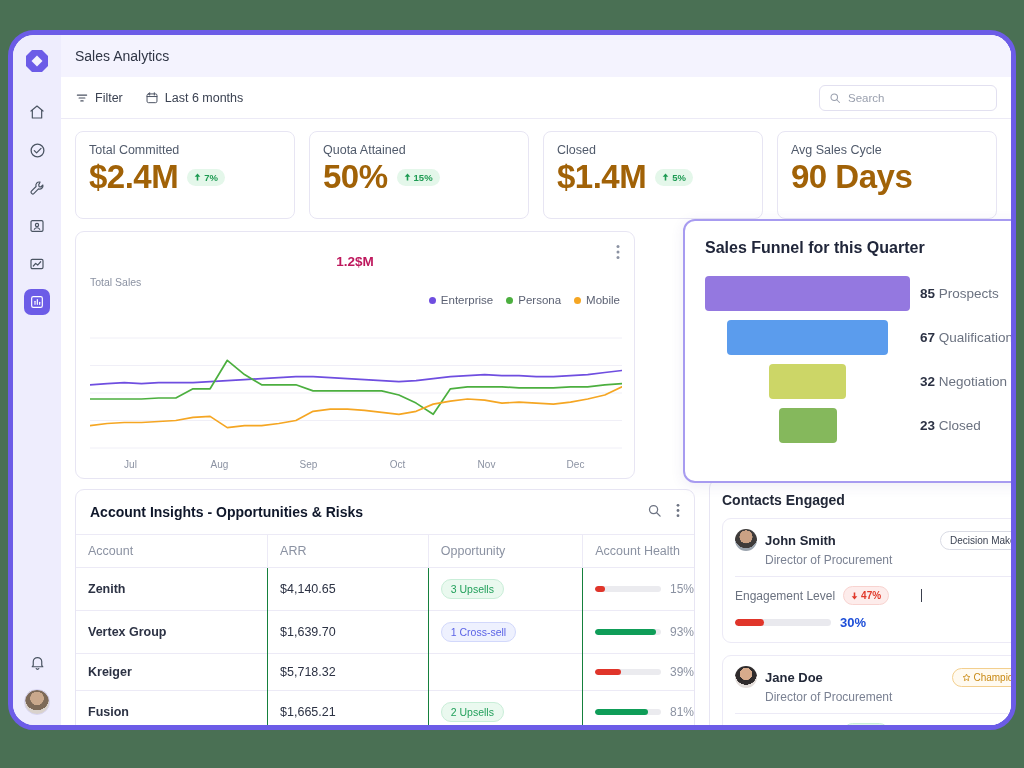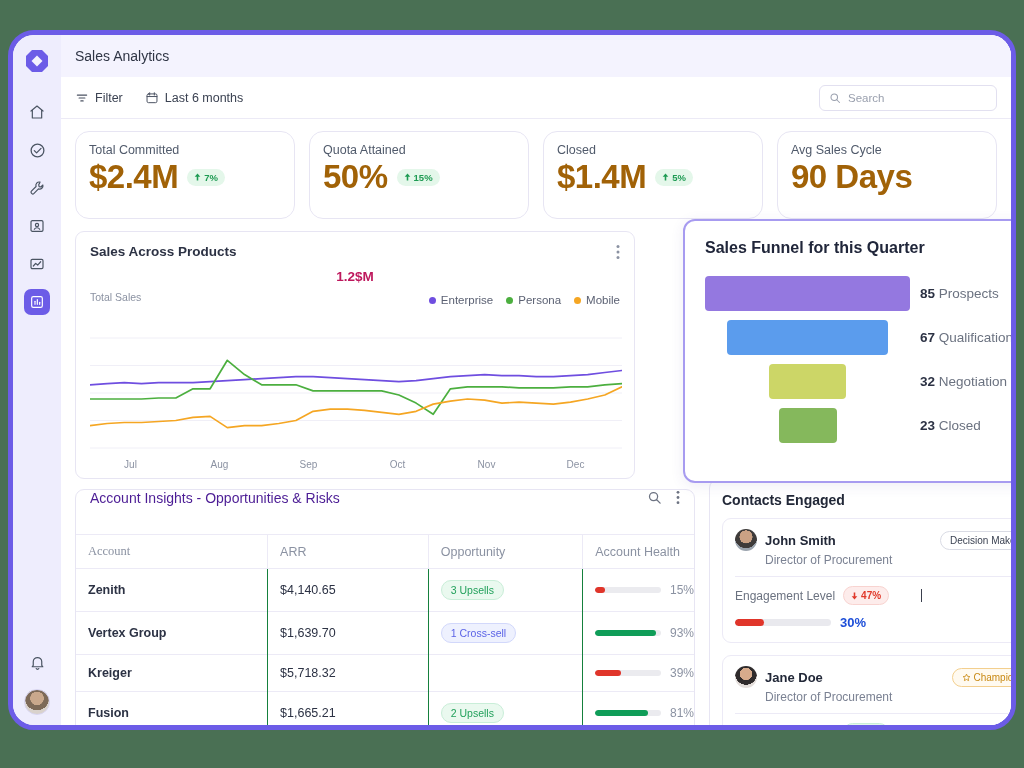--- a/index.html
+++ b/index.html
@@ -62,21 +62,21 @@
   .searchbox {
     margin-left: auto; width: 178px; height: 26px;
     border: 1px solid #e2e0f0; border-radius: 6px;
     display: flex; align-items: center; gap: 7px; padding: 0 9px;
     font-size: 11.5px; color: #9aa0ae; background: #fff;
   }
 
   
   .kpis { display: flex; gap: 14px; padding: 12px 14px 0 14px; }
   .kpi {
-    flex: 1; height: 88px; border: 1px solid #e7e5f3; border-radius: 14px;
+    flex: 1; height: 88px; border: 1px solid #e7e5f3; border-radius: 8px;
     padding: 11px 13px; background: #fff;
   }
   .kpi-label { font-size: 12.5px; color: #505a6b; margin-bottom: 2px; }
   .kpi-row { display: flex; align-items: center; gap: 9px; }
   .kpi-val { font-size: 33px; font-weight: 700; color: #a16207; letter-spacing: -0.5px; line-height: 1.1; }
   .pill-up {
     display: inline-flex; align-items: center; gap: 3px;
     background: #e4f7ea; color: #1e9b53; font-size: 9.5px; font-weight: 700;
     border-radius: 999px; padding: 3px 7px;
   }
@@ -109,28 +109,28 @@
   .frow { display: flex; align-items: center; height: 44px; }
   .fbarwrap { width: 205px; display: flex; }
   .fbar { height: 35px; border-radius: 4px; }
   .flabel { margin-left: 10px; font-size: 13.5px; color: #6b7280; }
   .flabel b { color: #2c3244; font-weight: 700; }
 
   
   .bottom { display: flex; padding: 10px 14px 0 14px; gap: 14px; position: relative; }
   .tablecard { width: 620px; border: 1px solid #e7e5f3; border-radius: 9px; background:#fff; overflow:hidden; }
   .tablecard .thead-title {
-    height: 44px; display: flex; align-items: flex-start; padding: 0 14px;
-    font-size: 14px; font-weight: 400; color: #4c1d95;
+    height: 44px; display: flex; align-items: center; padding: 0 14px;
+    font-size: 14px; font-weight: 700; color: #0f172a;
   }
   .thead-actions { margin-left: auto; display: flex; gap: 14px; align-items: center; color: #6d7382; }
   table { width: 100%; border-collapse: collapse; table-layout: fixed; }
   th { text-align: left; font-weight: 400; font-size: 12.5px; color: #8b92a2;
        padding: 9px 0 9px 12px; border-top: 1px solid #eceaf6; border-left: 1px solid #eceaf6; }
-  th:first-child { border-left: none; font-family: Liberation Serif, serif; }
+  th:first-child { border-left: none; }
   td { font-size: 12.5px; color: #2c3244; padding: 11px 0 11px 12px;
        border-top: 1px solid #eceaf6; border-left: 1px solid #15803d; }
   td:first-child { border-left: none; font-weight: 700; }
   .chip { display:inline-block; font-size: 10.5px; border-radius: 999px; padding: 3px 9px; }
   .chip-green { background: #eaf9ef; color: #22a05b; border: 1px solid #c9eed8; }
   .chip-blue  { background: #eef1fe; color: #5b63e6; border: 1px solid #d2d8fb; }
   .health { display: flex; align-items: center; gap: 9px; }
   .track { width: 78px; height: 6px; border-radius: 999px; background: #ebebef; overflow: hidden; }
   .fill { height: 100%; border-radius: 999px; }
   .pct { font-size: 12px; color: #8b92a2; }
@@ -312,21 +312,20 @@
         <div class="kpi-label">Avg Sales Cycle</div>
         <div class="kpi-row">
           <div class="kpi-val">90 Days</div>
         </div>
       </div>
     </div>
 
     <div class="midrow">
 
       <div class="card chartcard">
-        <h3>Sales Across Products</h3>
         <div class="kebab">
           <svg width="4" height="16" viewBox="0 0 4 16">
               <circle cx="2" cy="2.5" r="1.5" fill="#8b92a2"></circle>
               <circle cx="2" cy="8" r="1.5" fill="#8b92a2"></circle>
               <circle cx="2" cy="13.5" r="1.5" fill="#8b92a2"></circle>
             </svg>
         </div>
         <div class="kicker">1.2$M</div>
         <div class="kicker-sub">Total Sales</div>
 

